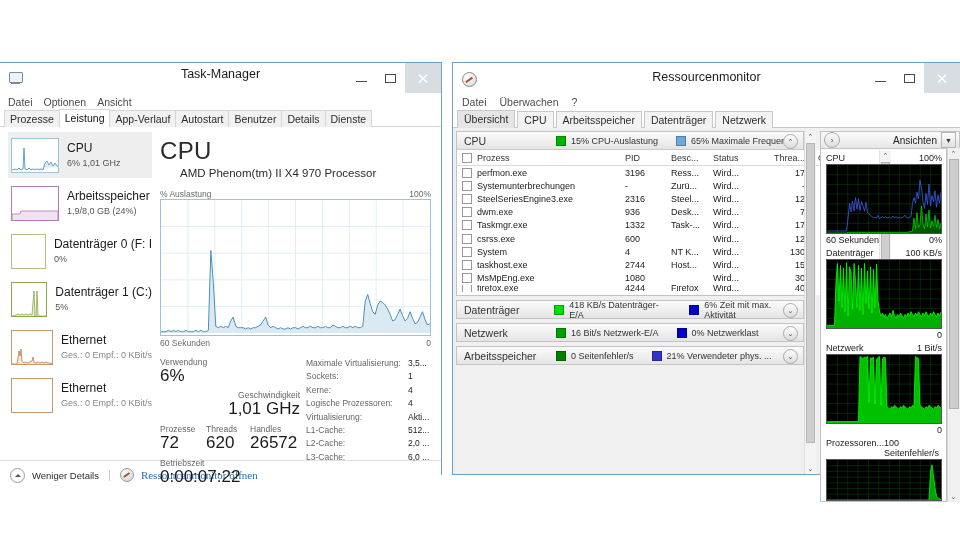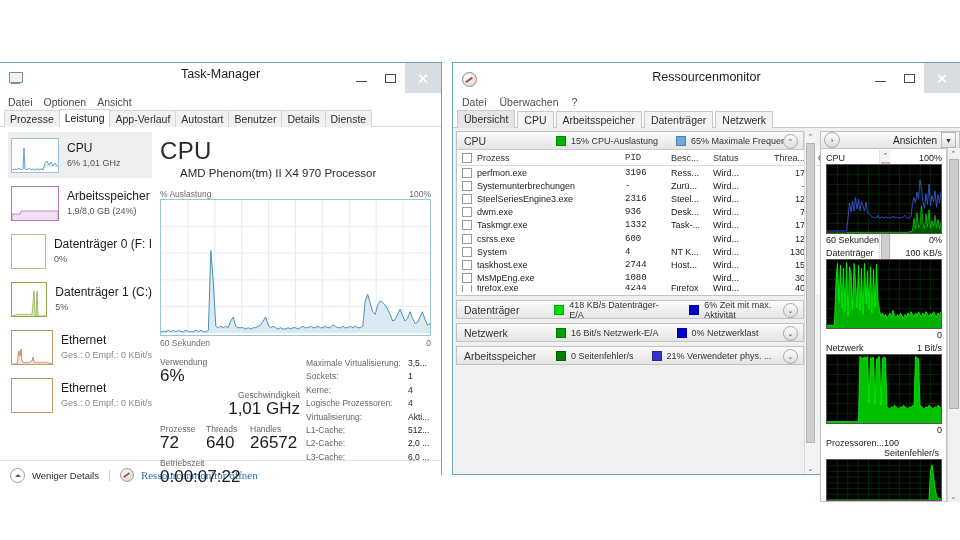--- a/index.html
+++ b/index.html
@@ -102,21 +102,21 @@
   .pchev{position:absolute;right:5px;top:2px;width:13px;height:13px;border-radius:50%;
          background:linear-gradient(to bottom,#fdfdfd,#dcdcdc);border:1px solid #a9a9a9;
          display:flex;align-items:center;justify-content:center;font-size:7px;color:#444;}
 
   .ptable{background:#fff;}
   .thead{display:flex;height:15px;align-items:center;border-bottom:1px solid #dadada;background:#fff;}
   .th{font-size:9px;color:#333;overflow:hidden;white-space:nowrap;}
   .trow{display:flex;height:13.2px;align-items:center;}
   .td{font-size:9px;color:#1b1b1b;overflow:hidden;white-space:nowrap;}
   .cb{width:8px;height:8px;border:1px solid #999;background:#fff;margin-left:5px;margin-right:5px;flex:none;}
-  .c-name{width:148px;}.c-pid{width:46px;font-family:Liberation Mono, monospace;}.c-desc{width:42px;}.c-stat{width:48px;}
+  .c-name{width:148px;}.c-pid{width:46px;}.c-desc{width:42px;}.c-stat{width:48px;}
   .c-thr{width:44px;text-align:right;}.c-cpu{width:32px;text-align:right;}.c-avg{width:38px;text-align:right;padding-right:4px;}
   .tbl-sb{width:11px;background:#f4f4f4;border-left:1px solid #e2e2e2;position:relative;}
 
   .rm-right{flex:1;display:flex;flex-direction:column;padding-left:4px;padding-right:0;box-sizing:border-box;}
   .views-bar{height:19px;display:flex;align-items:center;justify-content:space-between;
              background:linear-gradient(to bottom,#fbfbfb,#e6e6e6);border:1px solid #c3c3c3;border-bottom:none;padding:0 3px;}
   .vcirc{width:14px;height:14px;border-radius:50%;background:linear-gradient(to bottom,#fdfdfd,#dcdcdc);
          border:1px solid #a9a9a9;display:flex;align-items:center;justify-content:center;font-size:8px;color:#444;}
   .vright{display:flex;align-items:center;gap:4px;}
   .vlabel{font-size:10px;color:#222;}
@@ -292,21 +292,21 @@
                 <div class="v">1,01 GHz</div>
               </div>
             </div>
             <div class="srow" style="margin-top:5px;">
               <div class="scell" style="min-width:46px;">
                 <div class="k">Prozesse</div>
                 <div class="v">72</div>
               </div>
               <div class="scell" style="min-width:44px;">
                 <div class="k">Threads</div>
-                <div class="v">640</div>
+                <div class="v">620</div>
               </div>
               <div class="scell" style="min-width:48px;">
                 <div class="k">Handles</div>
                 <div class="v">26572</div>
               </div>
             </div>
             <div class="srow" style="margin-top:5px;">
               <div class="scell" style="min-width:120px;">
                 <div class="k">Betriebszeit</div>
                 <div class="v">0:00:07:22</div>

